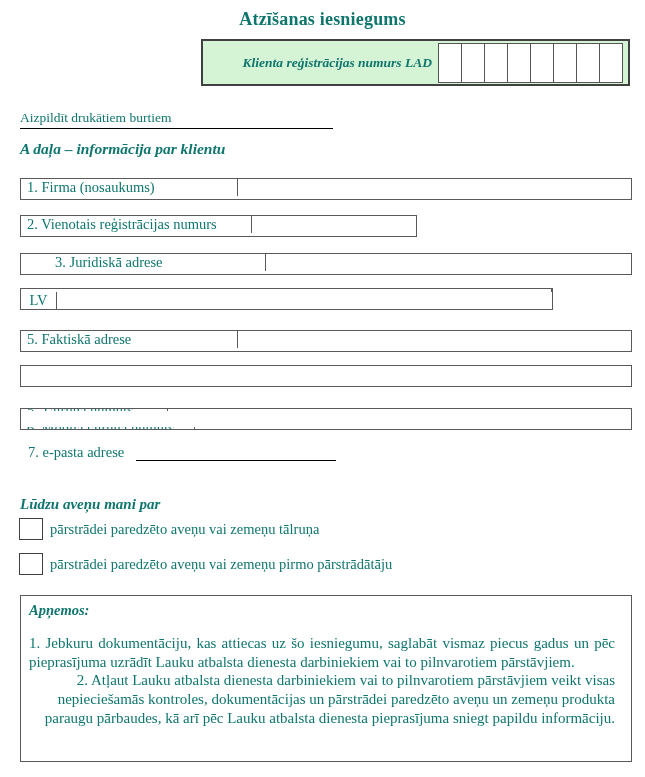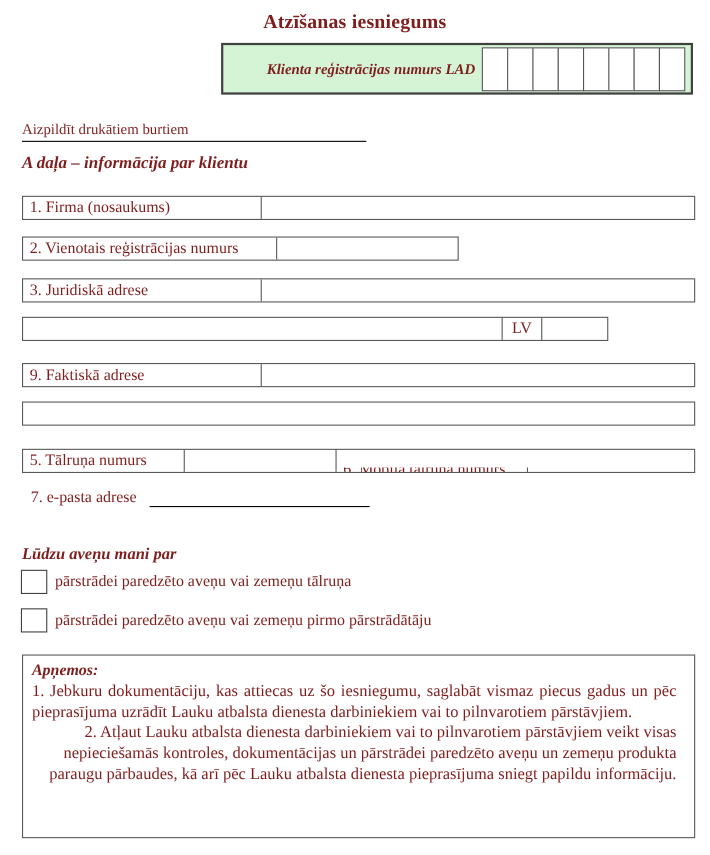--- a/index.html
+++ b/index.html
@@ -1,18 +1,18 @@
 <!DOCTYPE html>
 <html><head>
 <meta charset="utf-8">
 <style>
   html,body { margin:0; padding:0; background:#fff; }
   .page {
     position:relative; width:645px; height:777px; background:#ffffff;
-    font-family:"Liberation Serif", serif; color:#7f1d1d; overflow:hidden;
+    font-family:"Liberation Serif", serif; color:#0f766e; overflow:hidden;
   }
   .title {
     position:absolute; top:9px; left:0; width:100%;
     text-align:center; font-weight:bold; font-size:18px; letter-spacing:0.2px;
   }
   
   .greenbox {
     position:absolute; left:201px; top:39px; width:425px; height:43px;
     background:#d5f3d5; border:2px solid #404040;
     display:flex; align-items:center;
@@ -33,33 +33,33 @@
     font-size:13.5px; border-bottom:1.5px solid #000; padding-bottom:2px;
   }
   .section-heading {
     position:absolute; left:20px; top:140px;
     font-weight:bold; font-style:italic; font-size:15.5px;
   }
 
   
   .frow {
     position:absolute; display:flex; height:22px;
-    border:1px solid #595959; background:#fff; box-sizing:border-box;
+    border:1px solid #595959; background:#fff; box-sizing:border-box;flex-direction:column;
   }
   .fcell {
     display:flex; align-items:center; box-sizing:border-box;
     border-right:1px solid #595959; font-size:14.5px;
     padding:0 4px 0 6px; white-space:nowrap; overflow:hidden;
   }
   .fcell:last-child { border-right:none; }
   .fcell.grow { flex:1; }
 
   .row1 { left:20px; top:178px; width:612px; }
   .row2 { left:20px; top:215px; width:397px; }
-  .row3 { left:20px; top:253px; width:612px; }
+  .row3 { left:20px; top:253px; width:612px;padding-left:28px; }
   .rowlv { left:20px; top:288px; width:533px;justify-content:center; }
   .row4 { left:20px; top:330px; width:612px; }
   .rowempty { left:20px; top:365px; width:612px; }
   .row56 { left:20px; top:408px; width:612px; }
 
   .w217 { width:217px; }
   .w231 { width:231px; }
   .w147 { width:147px; }
   .w138 { width:138px; }
   .w174 { width:174px;margin-top:16px; }
@@ -89,21 +89,21 @@
   .cbl1 { top:521px; }
   .cbl2 { top:556px; }
 
   .commit-box {
     position:absolute; left:20px; top:595px; width:612px; height:167px;
     border:1px solid #595959; box-sizing:border-box;
     padding:5px 16px 0 8px; overflow:hidden;
   }
   .commit-heading { font-weight:bold; font-style:italic; font-size:14.5px; line-height:19px; }
   .commit-p { margin:0; font-size:15px; line-height:18.7px; }
-  .commit-p.first { text-align:justify; }
+  .commit-p.first { margin-top:14px; text-align:justify; }
   .commit-p.second { text-align:right; }
 </style>
 </head>
 <body>
 
 <div class="page">
 
   <div class="title">Atzīšanas iesniegums</div>
 
   <div class="greenbox">
@@ -139,21 +139,21 @@
     <div class="fcell grow"></div>
   </div>
 
   <div class="frow rowlv">
     <div class="fcell grow"></div>
     <div class="fcell w36">LV</div>
     <div class="fcell w59"></div>
   </div>
 
   <div class="frow row4">
-    <div class="fcell w217">9. Faktiskā adrese</div>
+    <div class="fcell w217">5. Faktiskā adrese</div>
     <div class="fcell grow"></div>
   </div>
 
   <div class="frow rowempty">
     <div class="fcell grow"></div>
   </div>
 
   <div class="frow row56">
     <div class="fcell w147">5. Tālruņa numurs</div>
     <div class="fcell w138"></div>

